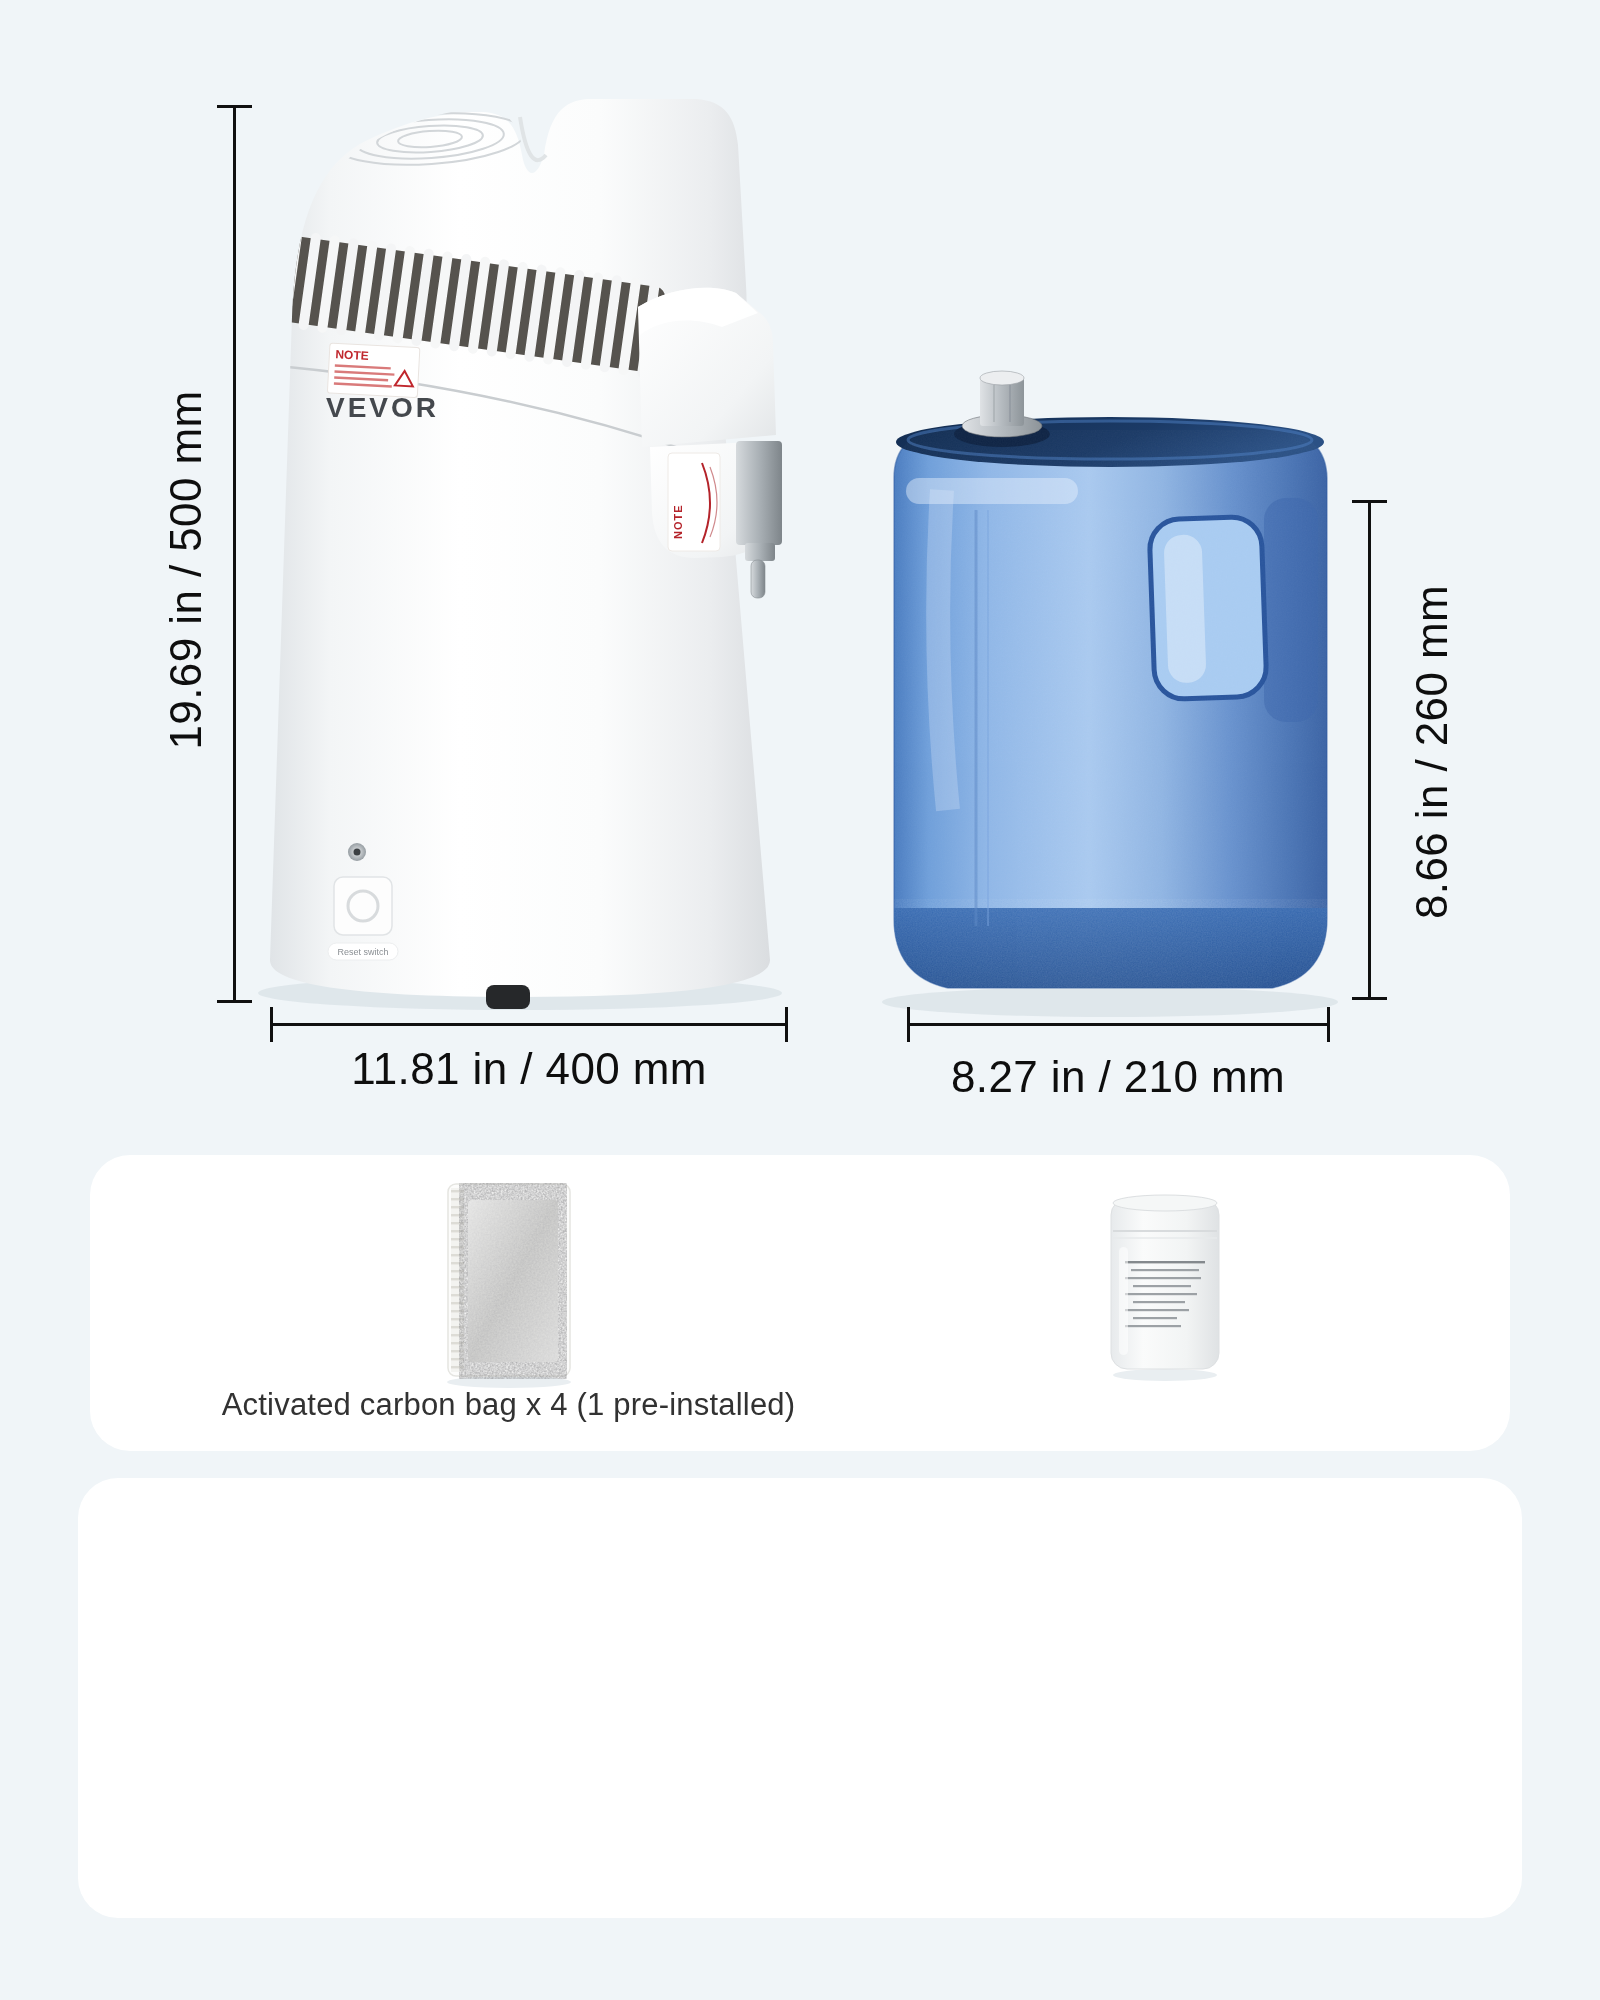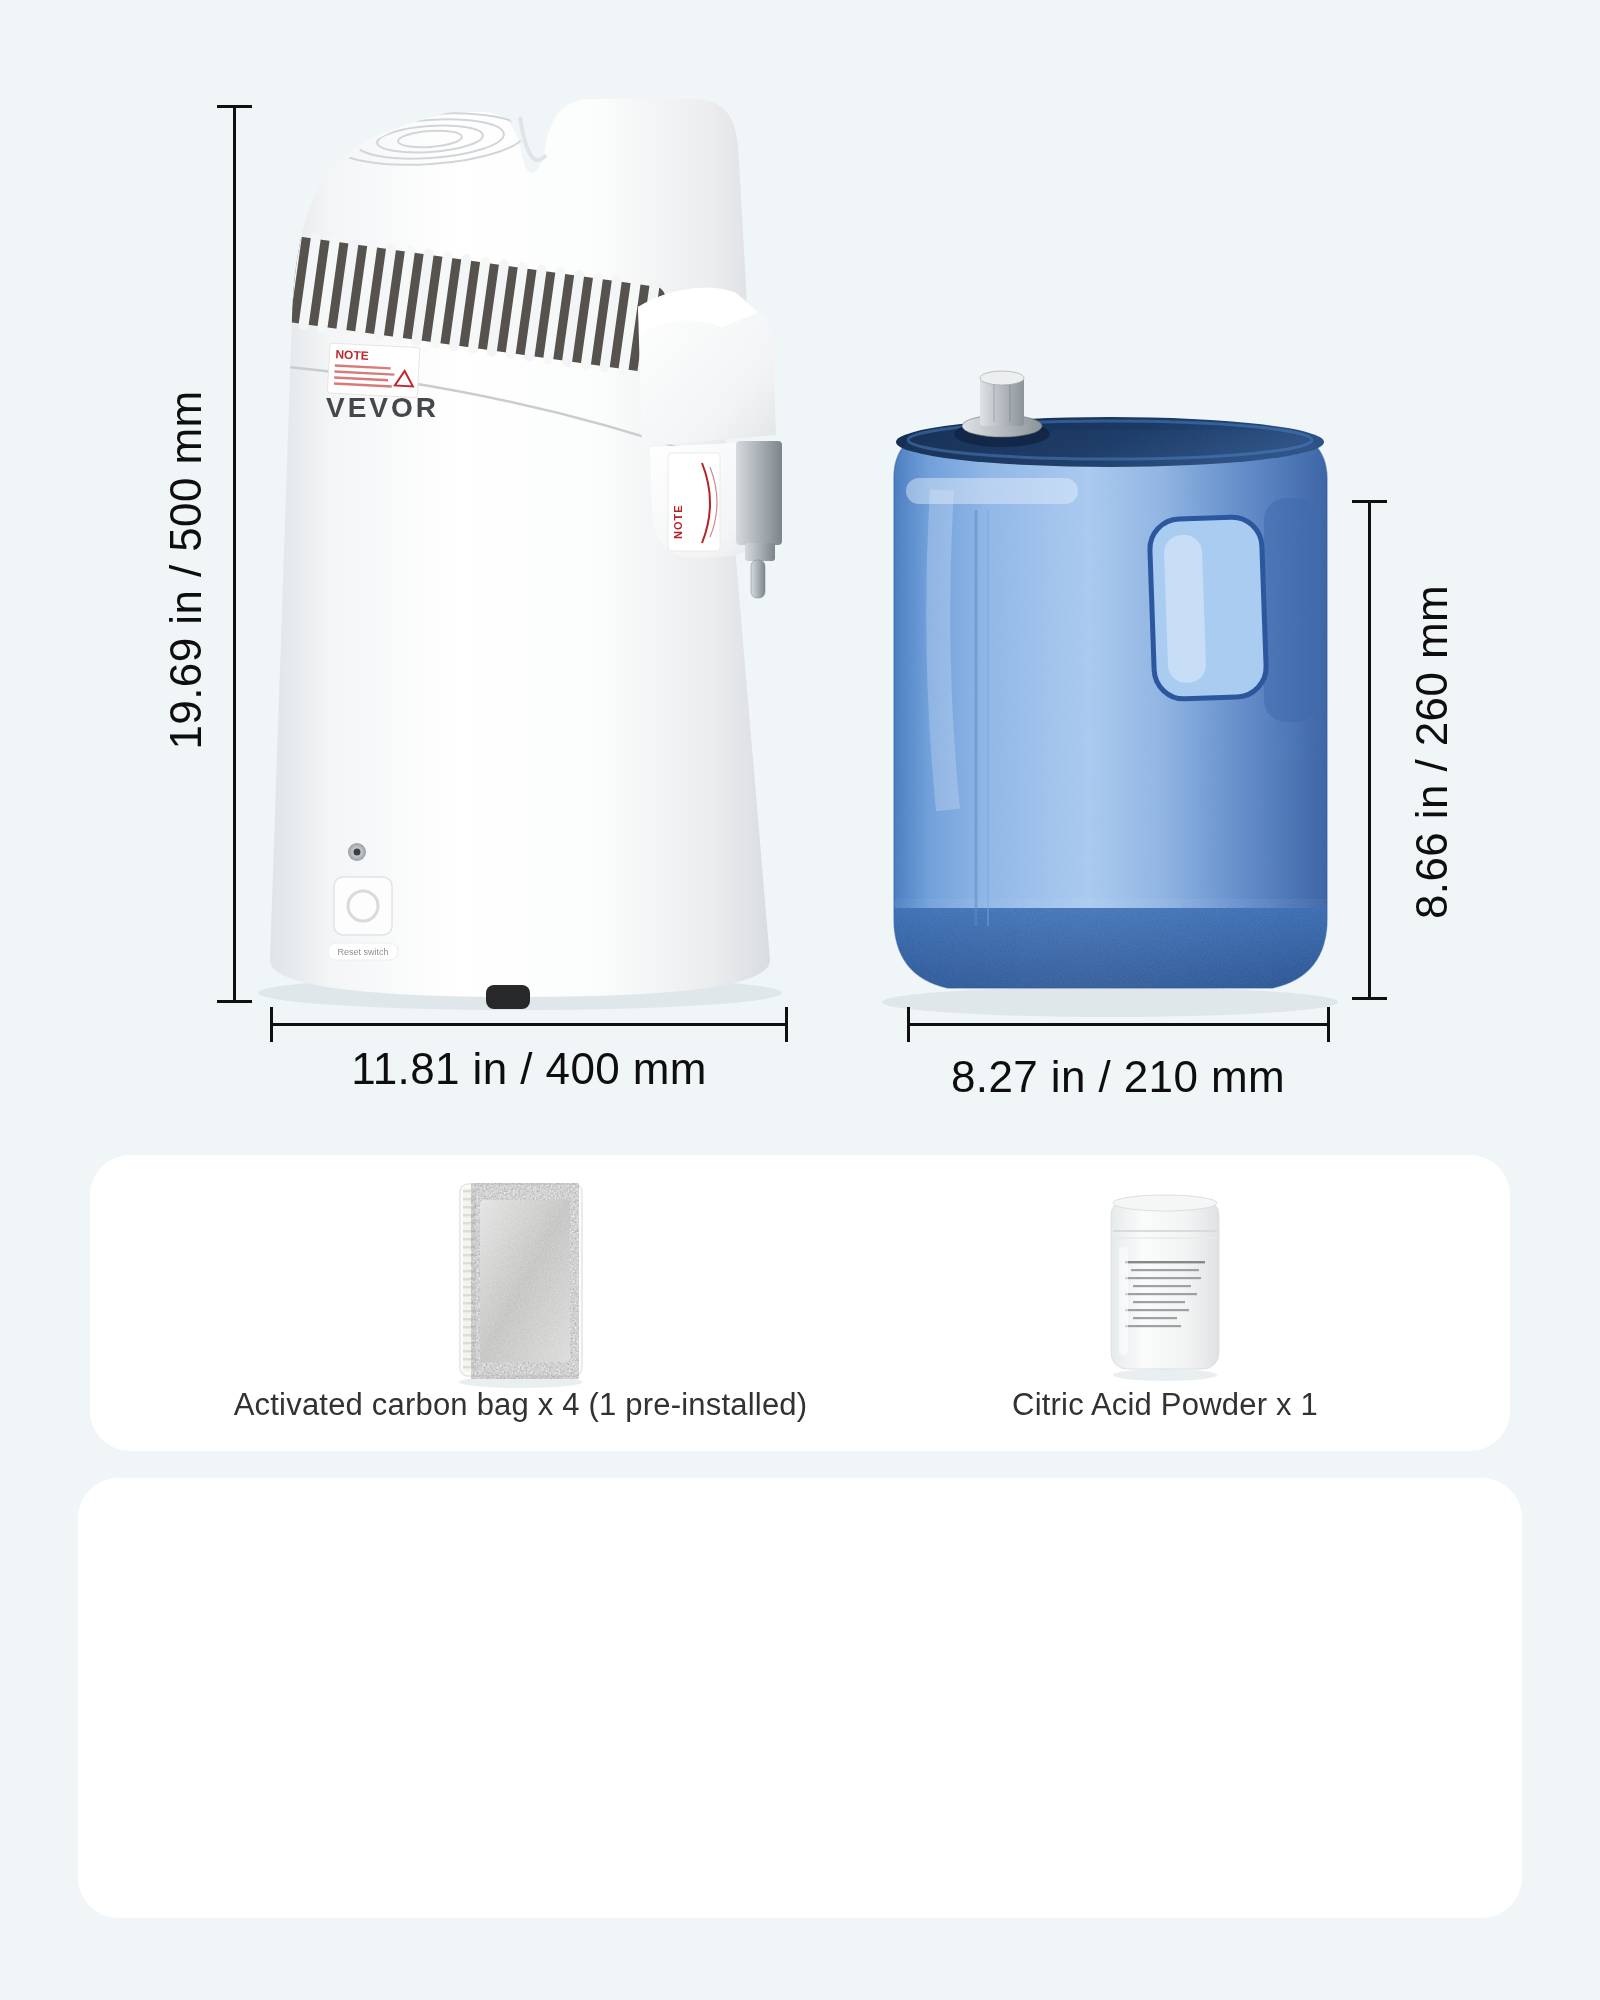--- a/index.html
+++ b/index.html
@@ -241,21 +241,21 @@
     <div class="dl h" style="left:270px; top:1023px; width:518px;"></div>
     <div class="dl h" style="left:907px; top:1023px; width:423px;"></div>
     <div class="dl v" style="left:1368px; top:500px; height:500px;"></div>
 
     <div class="dim-label vc" style="left:186px; top:570px;">19.69 in / 500 mm</div>
     <div class="dim-label hc" style="left:529px; top:1044px;">11.81 in / 400 mm</div>
     <div class="dim-label hc" style="left:1118px; top:1020px;margin-top:32px;">8.27 in / 210 mm</div>
     <div class="dim-label vc" style="left:1432px; top:752px;">8.66 in / 260 mm</div>
   </div>
 
-  <div class="card acc-card" style="left:90px; width:837px;padding-left:24px;">
+  <div class="card acc-card" style="left:90px; width:837px;">
     <div class="acc-img">
       <svg width="150" height="212" viewBox="0 0 150 212">
         <defs>
           <pattern id="crimp" width="8" height="8" patternUnits="userSpaceOnUse">
             <rect width="8" height="8" fill="#f3f3f0"></rect>
             <rect y="4" width="8" height="2.4" fill="#dddcd6"></rect>
           </pattern>
           <filter id="grain">
             <feTurbulence type="fractalNoise" baseFrequency="0.55" numOctaves="3" result="n"></feTurbulence>
             <feColorMatrix in="n" type="matrix" values="0 0 0 0 0.28  0 0 0 0 0.28  0 0 0 0 0.29  0 0 0 0.8 0"></feColorMatrix>
@@ -300,20 +300,19 @@
           <rect x="34" y="100" width="58" height="2.2"></rect>
           <rect x="26" y="108" width="72" height="2.2"></rect>
           <rect x="34" y="116" width="52" height="2.2"></rect>
           <rect x="26" y="124" width="64" height="2.2"></rect>
           <rect x="34" y="132" width="44" height="2.2"></rect>
           <rect x="26" y="140" width="56" height="2.2"></rect>
         </g>
         <rect x="20" y="62" width="9" height="108" rx="4.5" fill="#ffffff" opacity="0.55"></rect>
       </svg>
     </div>
-    <div class="acc-caption">Citric Acid Powder x 1</div>
   </div>
 
   <div class="card spec-card">
     
   </div>
 
 </div>
 
 </body></html>

